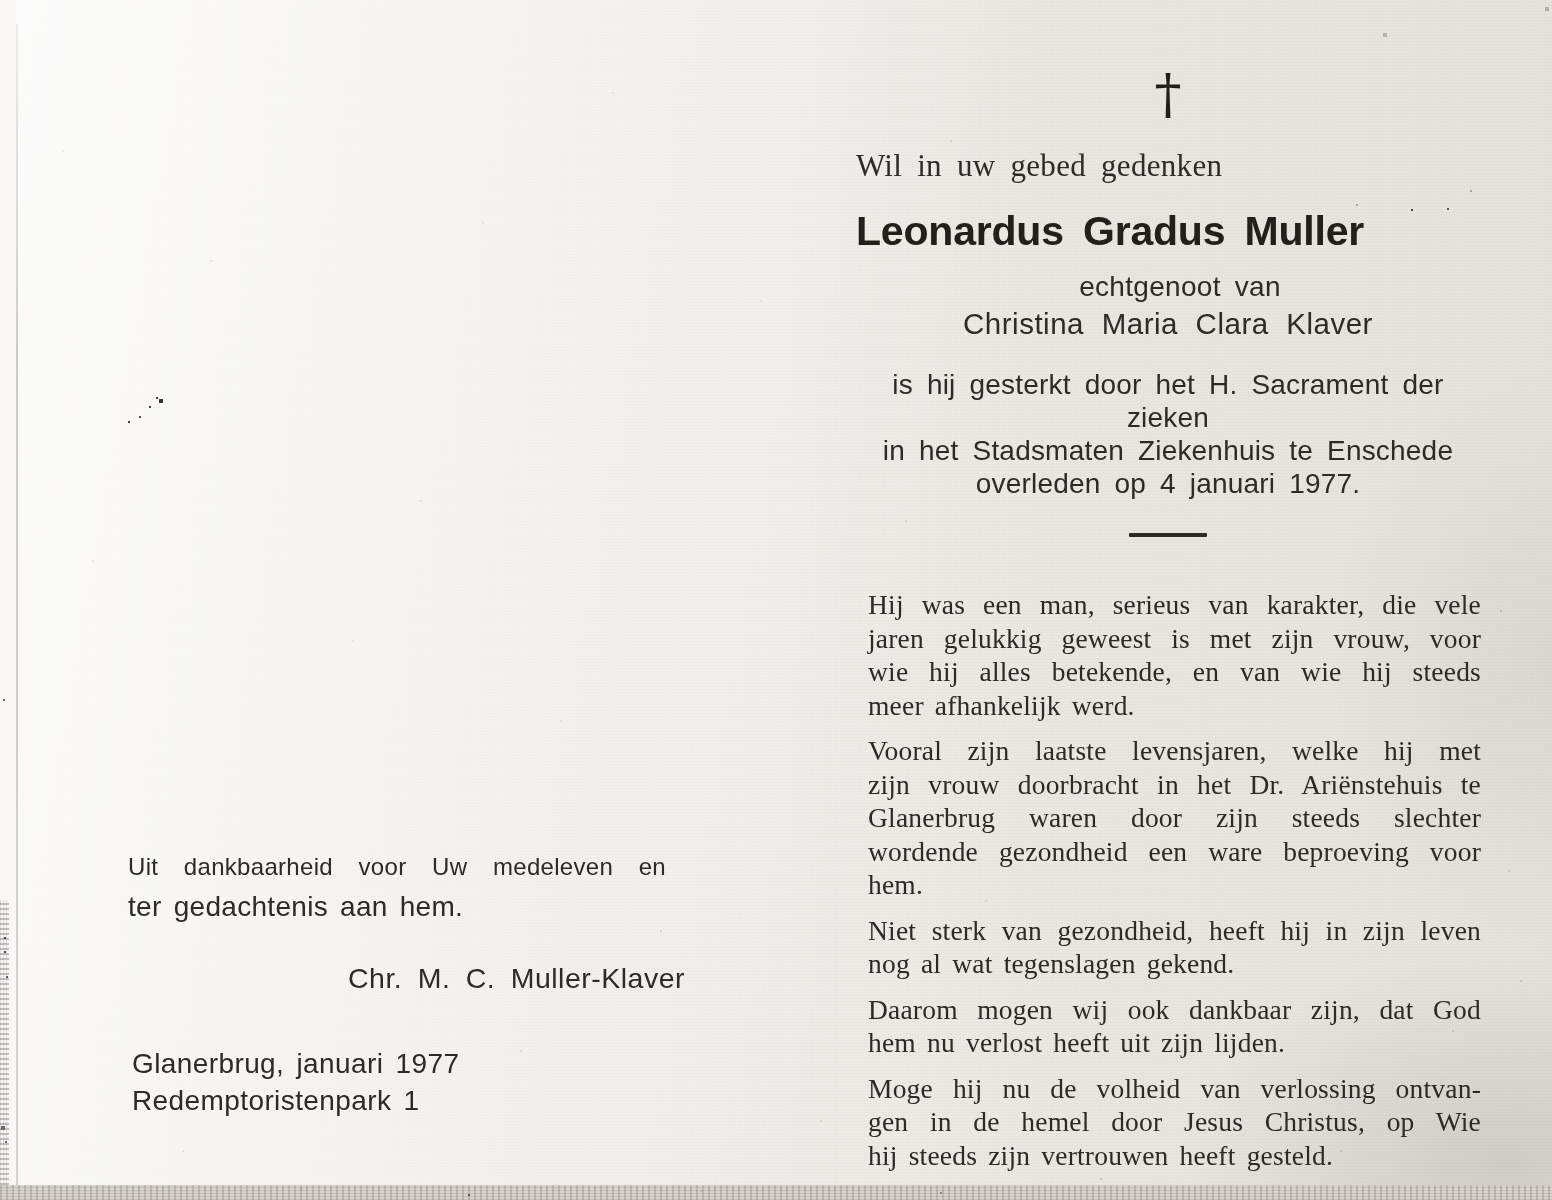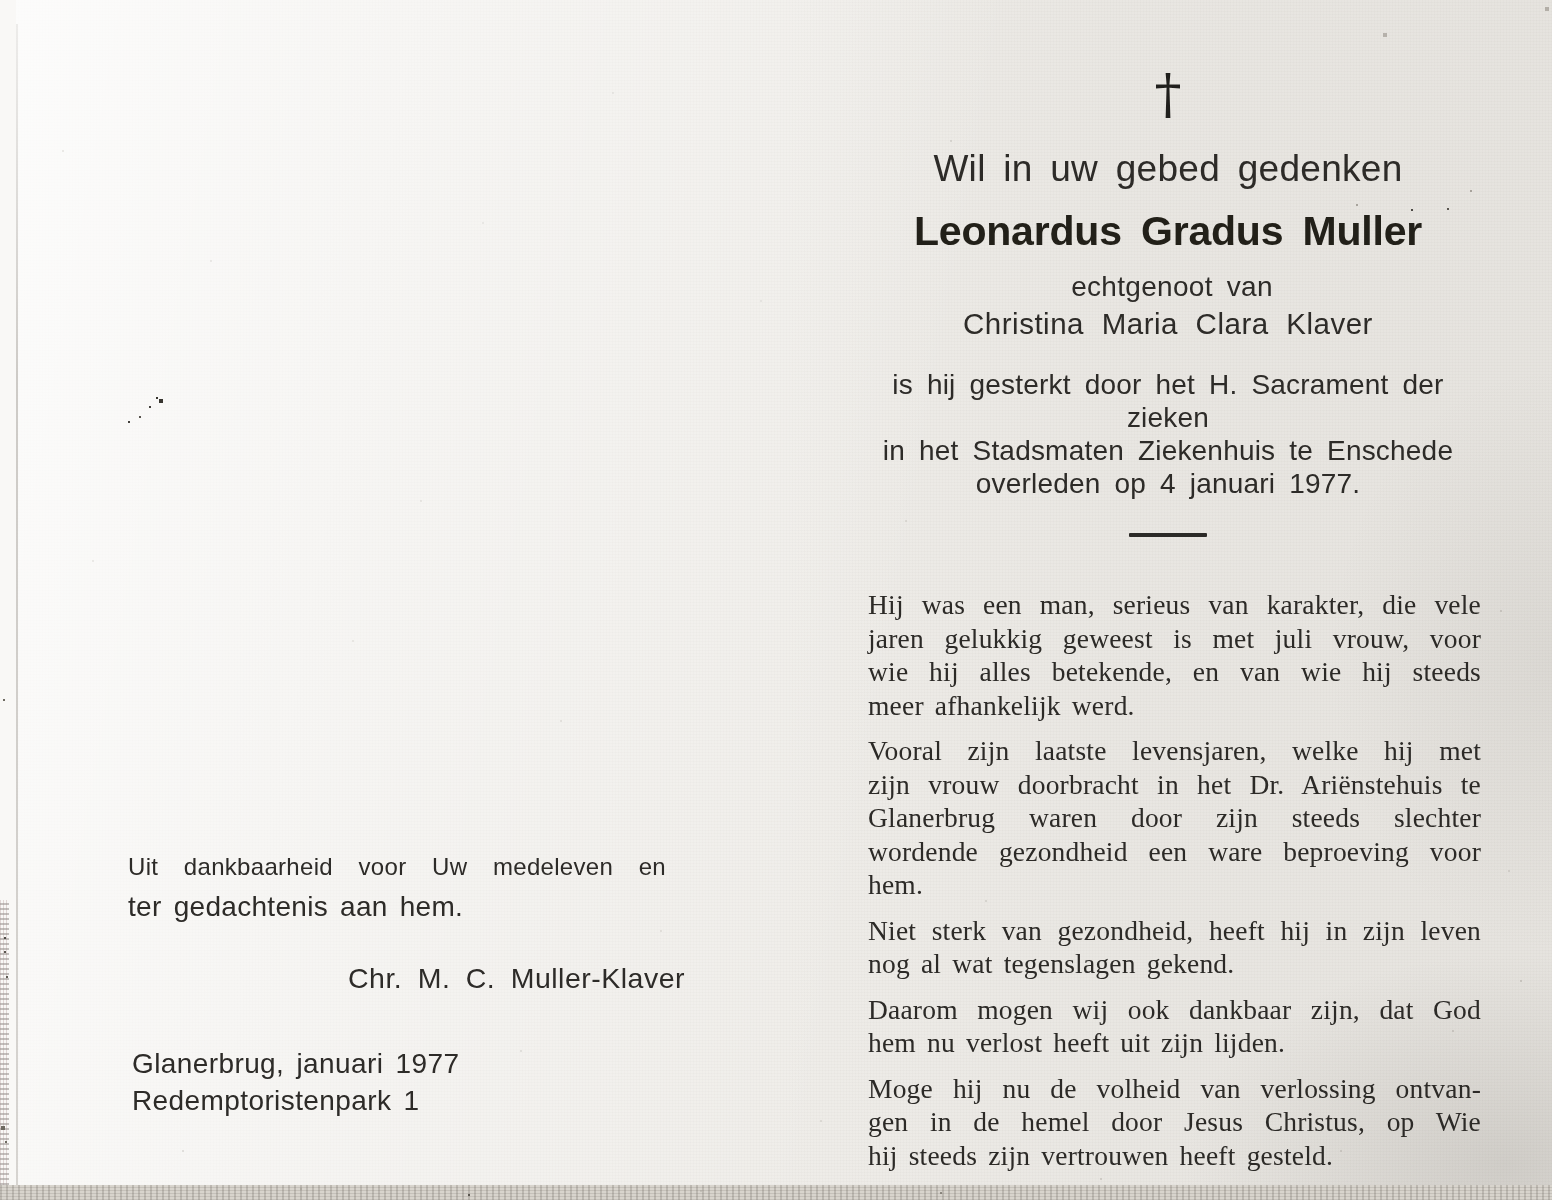--- a/index.html
+++ b/index.html
@@ -104,30 +104,30 @@
   }
 
   
   .right-col { position: absolute; left: 856px; top: 0; width: 624px; height: 1200px; }
   .cross {
     position: absolute; top: 68px; left: 0; width: 624px;
     text-align: center; font-family: "DejaVu Serif", serif;
     font-size: 54px; line-height: 1; color: #201f1c;
   }
   .intro {
-    position: absolute; top: 148px; left: 0; width: 624px; text-align: center;
-    font-size: 37px; word-spacing: 7px; letter-spacing: .3px;
+    position: absolute; top: 148px; left: 0; width: 624px; text-align: left;
+    font-size: 31px; word-spacing: 7px; letter-spacing: .3px; font-family: Liberation Serif, serif;
   }
   .name {
-    position: absolute; top: 208px; left: 0; width: 624px; text-align: center;
+    position: absolute; top: 208px; left: 0; width: 624px; 
     font-size: 41px; font-weight: bold; letter-spacing: -0.2px; word-spacing: 8px;
     color: #222019; margin: 0;
   }
   .relation {
-    position: absolute; top: 271px; left: 4px; width: 624px; text-align: center;
+    position: absolute; top: 271px; left: 12px; width: 624px; text-align: center;
     font-size: 28px; word-spacing: 6px; letter-spacing: .3px;
   }
   .spouse {
     position: absolute; top: 307px; left: 0; width: 624px; text-align: center;
     font-size: 29.5px; word-spacing: 9px; letter-spacing: .5px;
   }
   .life {
     position: absolute; top: 368px; left: 0; width: 624px; text-align: center;
     font-size: 28px; line-height: 33px; word-spacing: 6px; letter-spacing: .2px;
   }
@@ -175,21 +175,21 @@
       <div>is hij gesterkt door het H. Sacrament der zieken</div>
       <div>in het Stadsmaten Ziekenhuis te Enschede</div>
       <div>overleden op 4 januari 1977.</div>
     </div>
 
     <div class="rule"></div>
 
     <div class="body-text">
       <div class="para">
         <div class="jline">Hij was een man, serieus van karakter, die vele</div>
-        <div class="jline">jaren gelukkig geweest is met juli vrouw, voor</div>
+        <div class="jline">jaren gelukkig geweest is met zijn vrouw, voor</div>
         <div class="jline">wie hij alles betekende, en van wie hij steeds</div>
         <div class="lline">meer afhankelijk werd.</div>
       </div>
       <div class="para">
         <div class="jline">Vooral zijn laatste levensjaren, welke hij met</div>
         <div class="jline">zijn vrouw doorbracht in het Dr. Ariënstehuis te</div>
         <div class="jline">Glanerbrug waren door zijn steeds slechter</div>
         <div class="jline">wordende gezondheid een ware beproeving voor</div>
         <div class="lline">hem.</div>
       </div>

